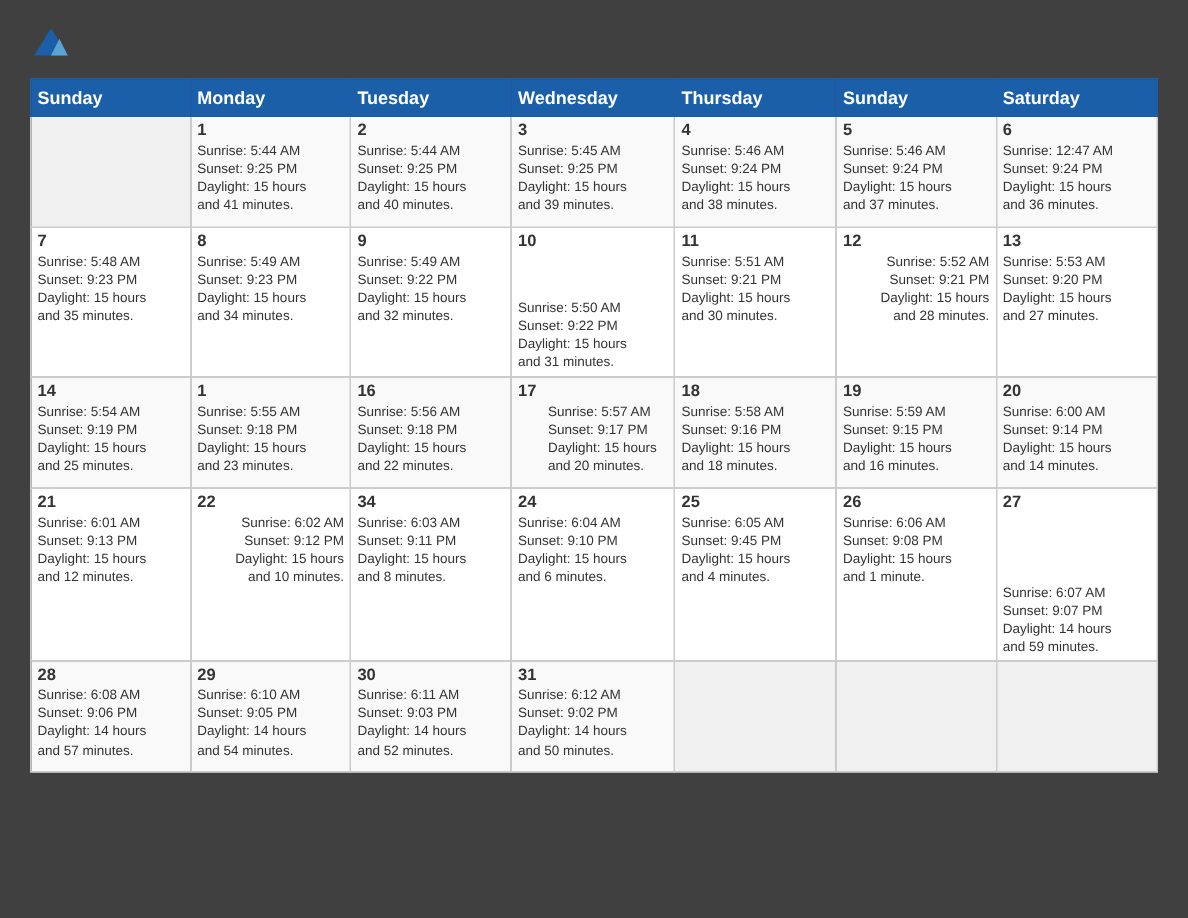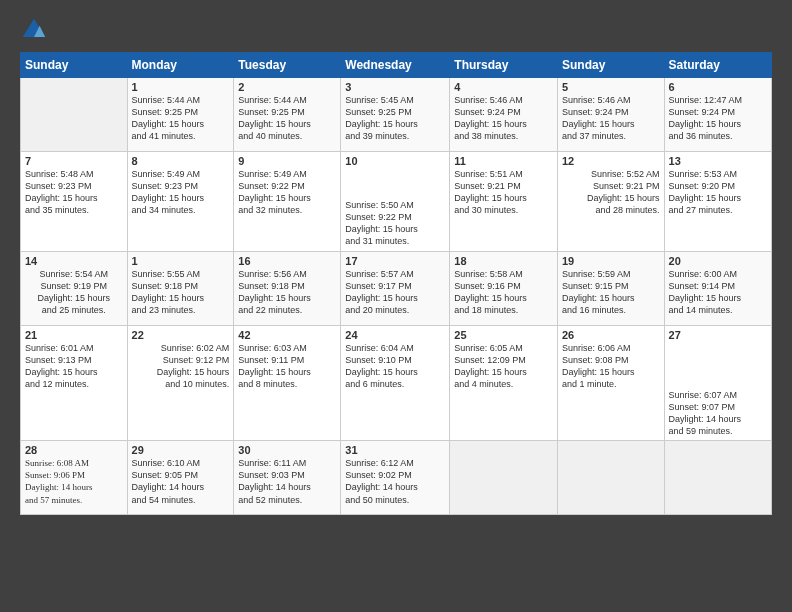--- a/index.html
+++ b/index.html
@@ -231,42 +231,42 @@
             <span class="day-number">13</span>
             <div class="day-info" style="white-space: pre-line;">Sunrise: 5:53 AM
 Sunset: 9:20 PM
 Daylight: 15 hours
 and 27 minutes.</div>
           </td>
         </tr>
         <tr>
           <td>
             <span class="day-number">14</span>
-            <div class="day-info" style="white-space: pre-line; text-align: center;">Sunrise: 5:54 AM
+            <div class="day-info" style="white-space: pre-line;">Sunrise: 5:54 AM
 Sunset: 9:19 PM
 Daylight: 15 hours
 and 25 minutes.</div>
           </td>
           <td>
             <span class="day-number">1</span>
             <div class="day-info" style="white-space: pre-line;">Sunrise: 5:55 AM
 Sunset: 9:18 PM
 Daylight: 15 hours
 and 23 minutes.</div>
           </td>
           <td>
             <span class="day-number">16</span>
             <div class="day-info" style="white-space: pre-line;">Sunrise: 5:56 AM
 Sunset: 9:18 PM
 Daylight: 15 hours
 and 22 minutes.</div>
           </td>
           <td>
             <span class="day-number">17</span>
-            <div class="day-info" style="white-space: pre-line;">Sunrise: 5:57 AM
+            <div class="day-info" style="white-space: pre-line; margin-left: 20px;">Sunrise: 5:57 AM
 Sunset: 9:17 PM
 Daylight: 15 hours
 and 20 minutes.</div>
           </td>
           <td>
             <span class="day-number">18</span>
             <div class="day-info" style="white-space: pre-line;">Sunrise: 5:58 AM
 Sunset: 9:16 PM
 Daylight: 15 hours
 and 18 minutes.</div>
@@ -295,37 +295,37 @@
 and 12 minutes.</div>
           </td>
           <td>
             <span class="day-number">22</span>
             <div class="day-info" style="white-space: pre-line; text-align: right;">Sunrise: 6:02 AM
 Sunset: 9:12 PM
 Daylight: 15 hours
 and 10 minutes.</div>
           </td>
           <td>
-            <span class="day-number">42</span>
+            <span class="day-number">34</span>
             <div class="day-info" style="white-space: pre-line;">Sunrise: 6:03 AM
 Sunset: 9:11 PM
 Daylight: 15 hours
 and 8 minutes.</div>
           </td>
           <td>
             <span class="day-number">24</span>
             <div class="day-info" style="white-space: pre-line;">Sunrise: 6:04 AM
 Sunset: 9:10 PM
 Daylight: 15 hours
 and 6 minutes.</div>
           </td>
           <td>
             <span class="day-number">25</span>
             <div class="day-info" style="white-space: pre-line;">Sunrise: 6:05 AM
-Sunset: 12:09 PM
+Sunset: 9:45 PM
 Daylight: 15 hours
 and 4 minutes.</div>
           </td>
           <td>
             <span class="day-number">26</span>
             <div class="day-info" style="white-space: pre-line;">Sunrise: 6:06 AM
 Sunset: 9:08 PM
 Daylight: 15 hours
 and 1 minute.</div>
           </td>
@@ -333,21 +333,21 @@
             <span class="day-number">27</span>
             <div class="day-info" style="white-space: pre-line; margin-top: 48px;">Sunrise: 6:07 AM
 Sunset: 9:07 PM
 Daylight: 14 hours
 and 59 minutes.</div>
           </td>
         </tr>
         <tr>
           <td>
             <span class="day-number">28</span>
-            <div class="day-info" style="white-space: pre-line; font-family: Liberation Serif, serif;">Sunrise: 6:08 AM
+            <div class="day-info" style="white-space: pre-line;">Sunrise: 6:08 AM
 Sunset: 9:06 PM
 Daylight: 14 hours
 and 57 minutes.</div>
           </td>
           <td>
             <span class="day-number">29</span>
             <div class="day-info" style="white-space: pre-line;">Sunrise: 6:10 AM
 Sunset: 9:05 PM
 Daylight: 14 hours
 and 54 minutes.</div>

